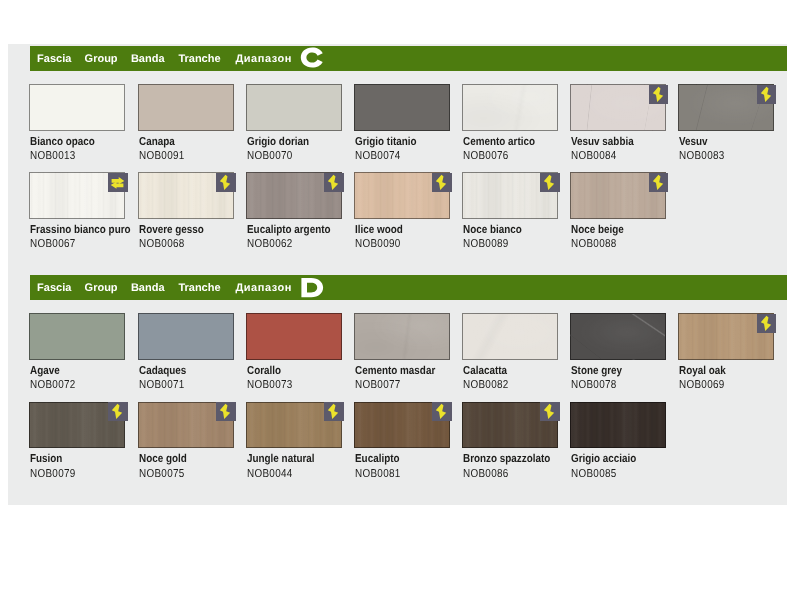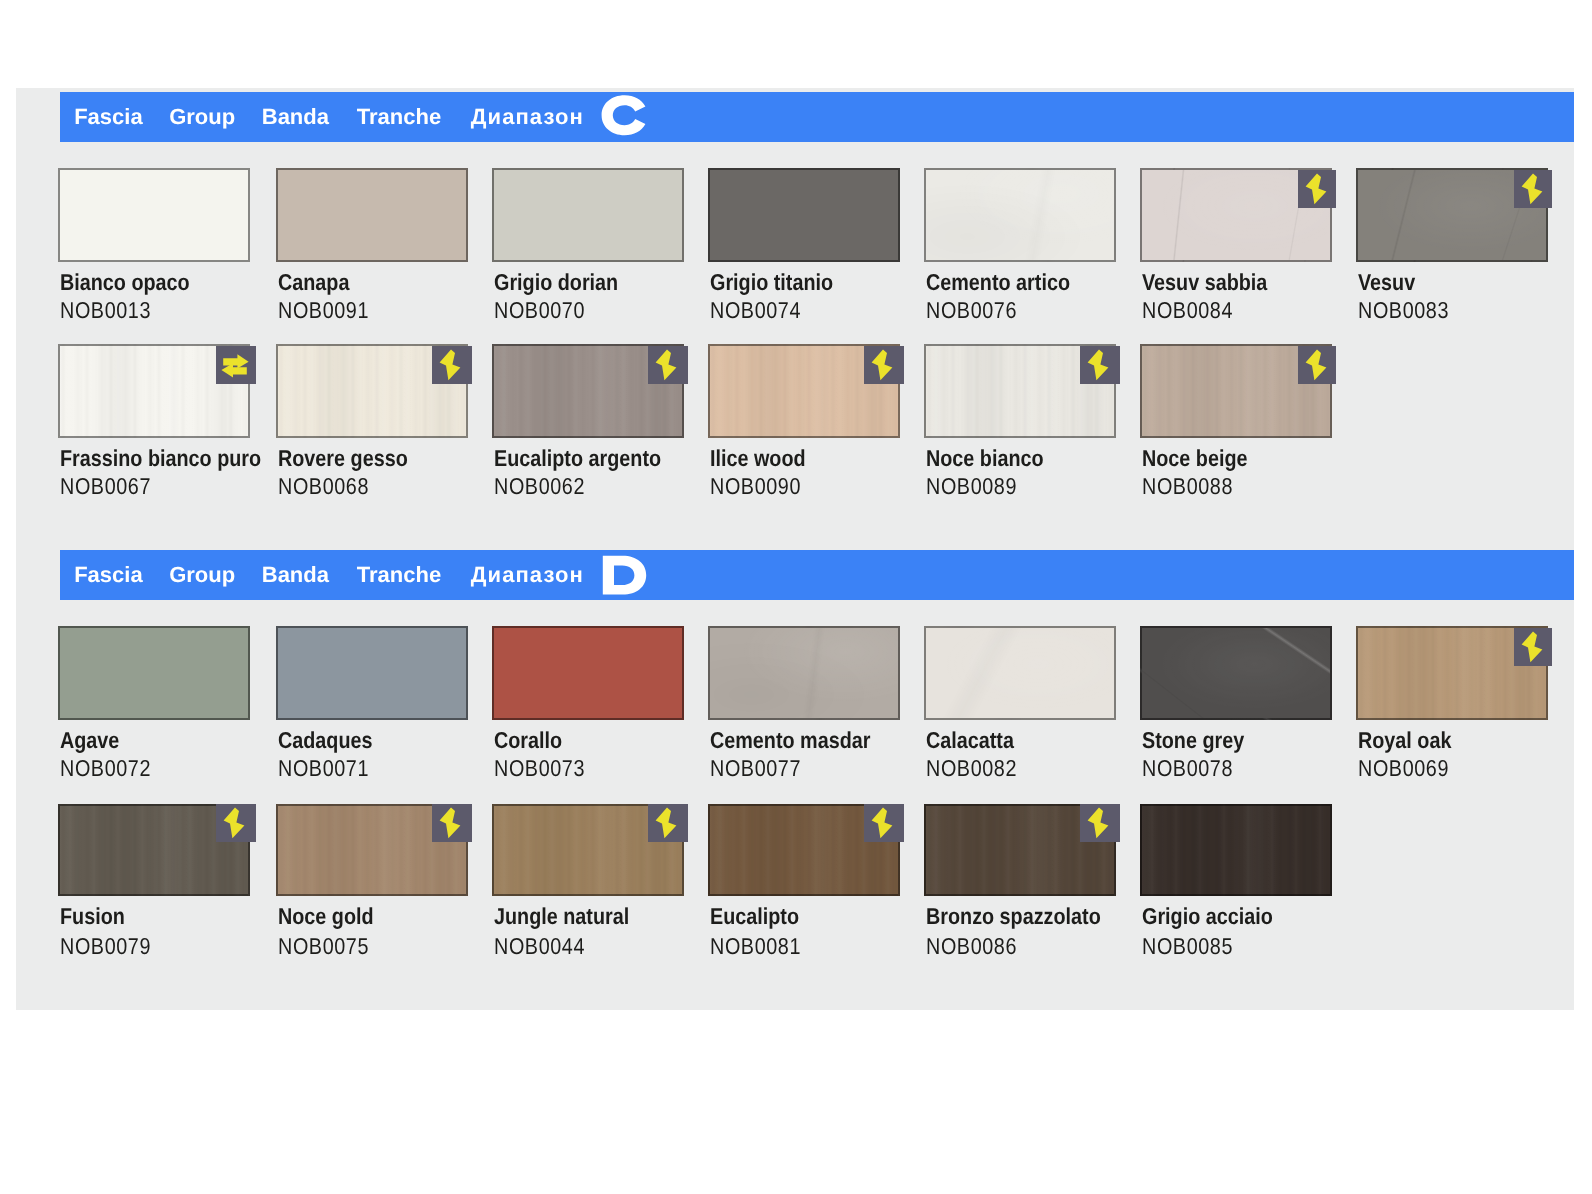--- a/index.html
+++ b/index.html
@@ -5,21 +5,21 @@
   html, body { margin:0; padding:0; }
   body {
     width:796px; height:597px;
     background:#ffffff;
     font-family:"Liberation Sans", sans-serif;
     overflow:hidden;
     -webkit-font-smoothing:antialiased;
     text-rendering:geometricPrecision;
   }
   #page { position:absolute; left:8px; top:44px; width:779px; height:461px; background:#ebecec; }
-  .bar { position:absolute; height:25px; background:#3b82f6;text-align:right; }
+  .bar { position:absolute; height:25px; background:#4d7c0f;text-align:right; }
   .bar-item { position:absolute; color:#ffffff; font-size:11px; font-weight:bold; top:7px; }
   .bar-letter { position:absolute; top:1.5px; }
   .swatch { position:absolute; border:1px solid rgba(0,0,0,0.45); box-sizing:border-box;
             background-clip:padding-box; }
   .badge { position:absolute; width:19.6px; height:19px; background:#5c5a6b; right:-3.2px; top:-0.3px;
            display:block; overflow:hidden; }
   .badge svg { display:block; }
   .label { position:absolute; font-size:11.5px; font-weight:bold; color:#1d1d1b; white-space:nowrap;
            line-height:11.5px; transform:scaleX(0.86); transform-origin:left top; }
   .code { position:absolute; font-size:11.5px; font-weight:normal; color:#1d1d1b; white-space:nowrap;

